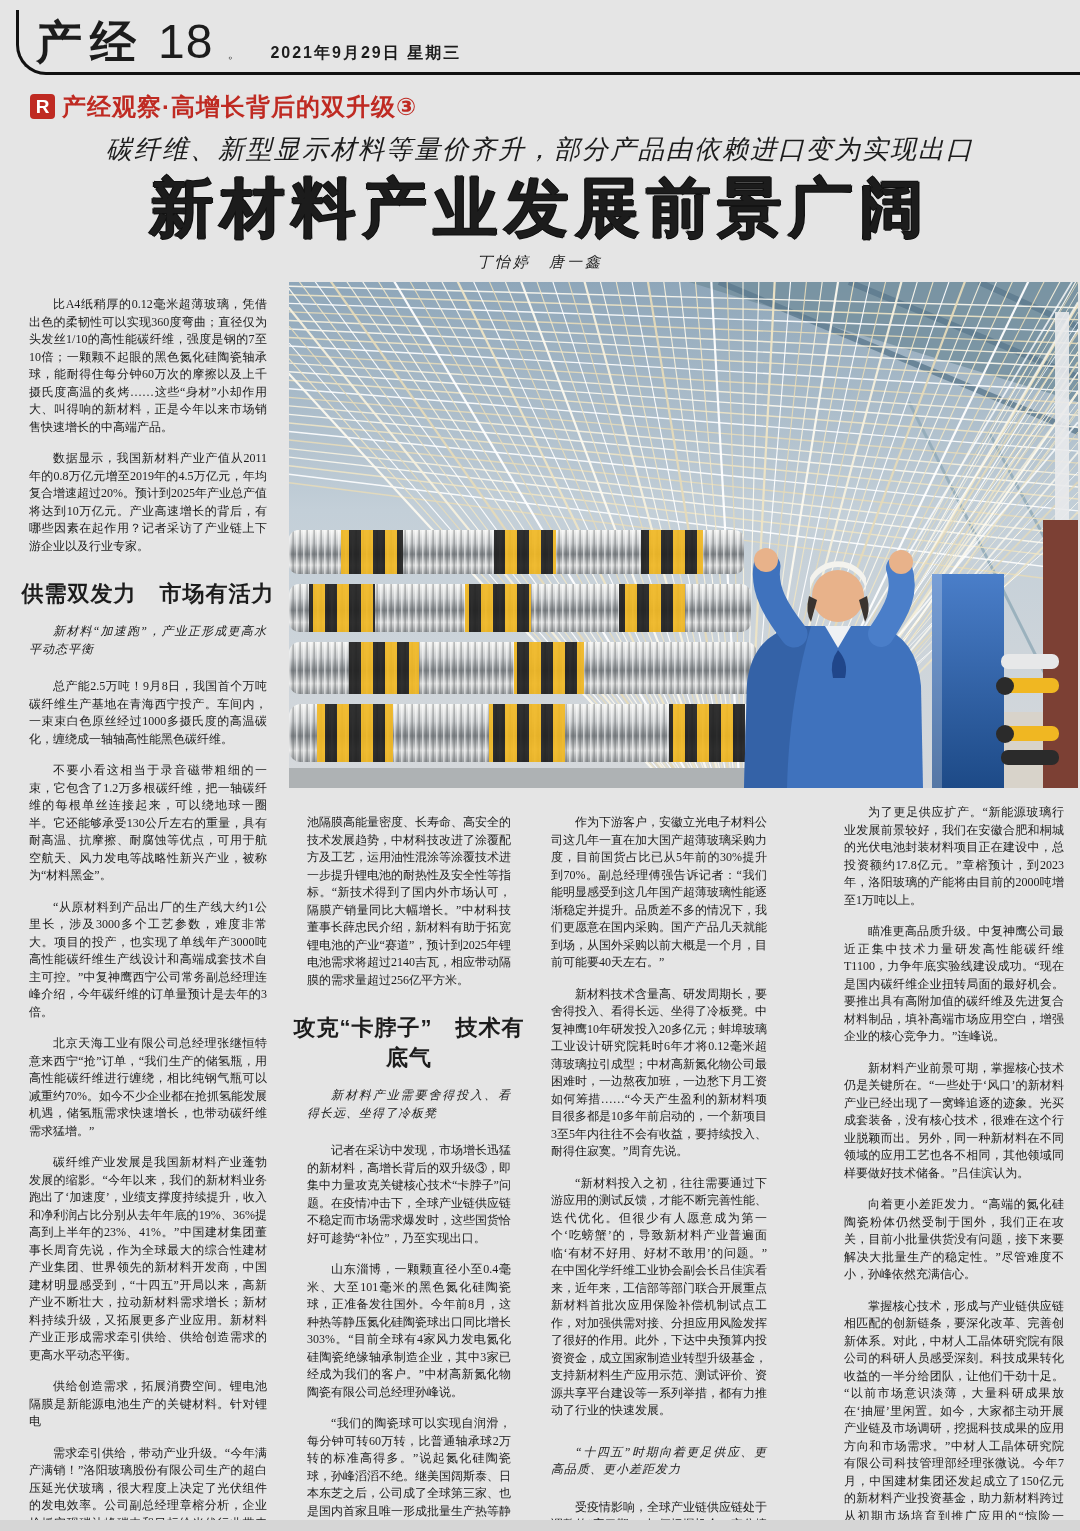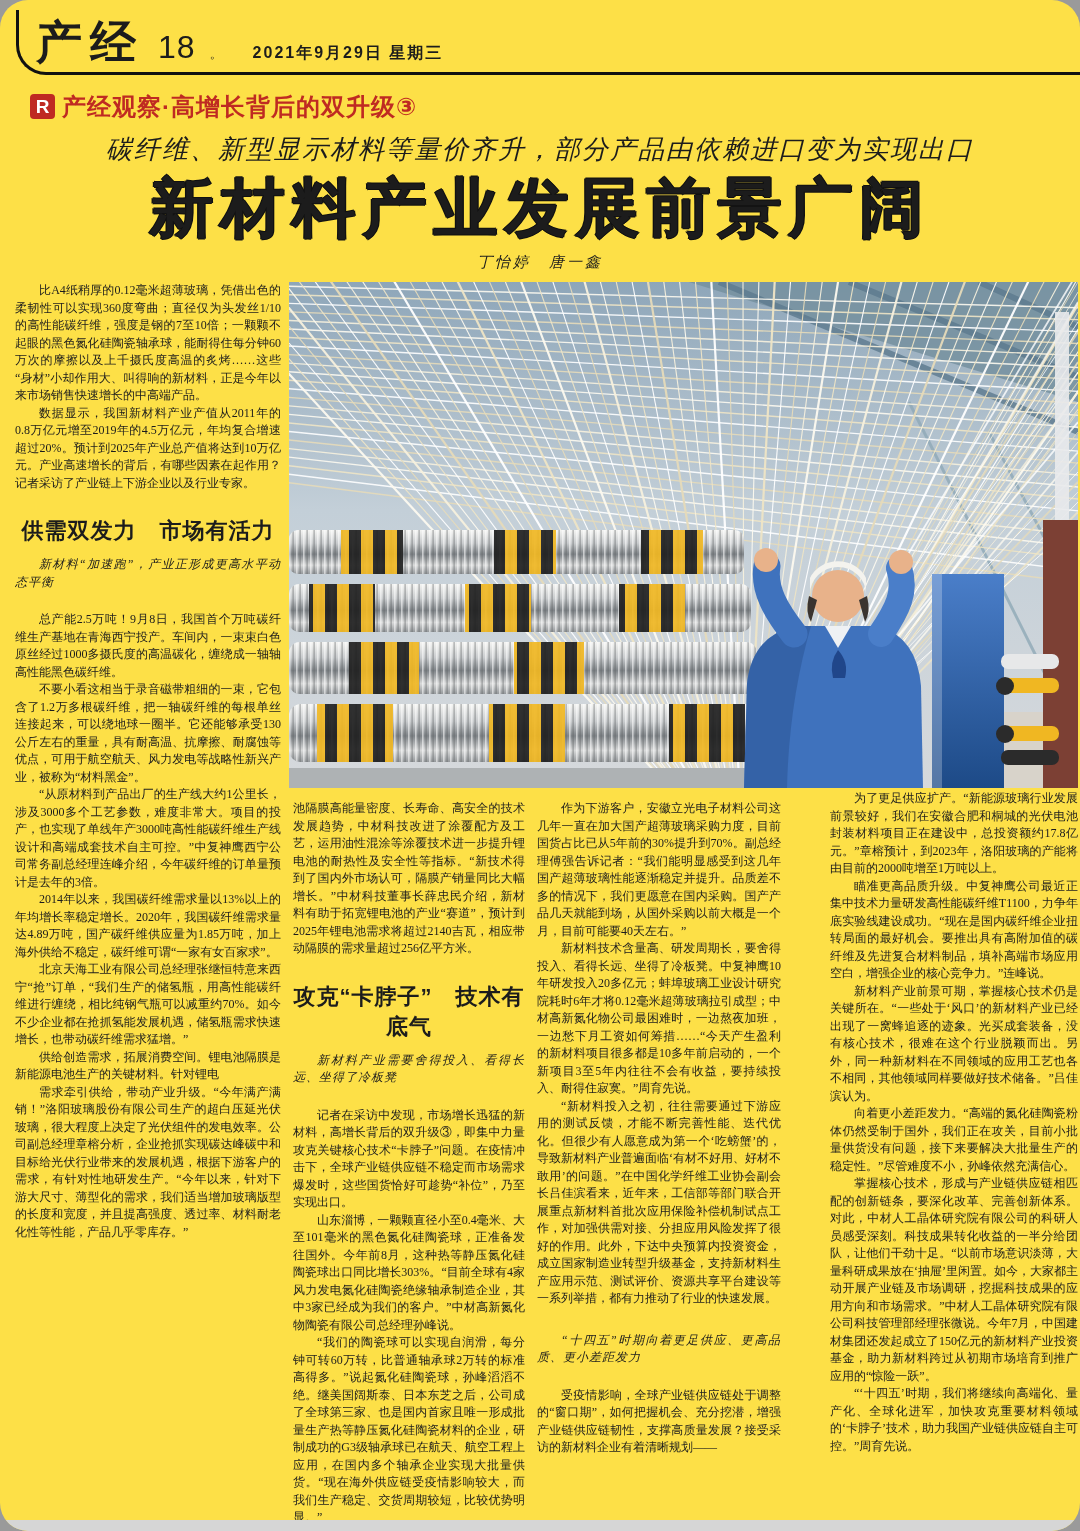--- a/index.html
+++ b/index.html
@@ -1,45 +1,45 @@
 <!DOCTYPE html>
 <html lang="zh"><head>
 <meta charset="utf-8">
 <style>
   html,body{margin:0;padding:0;background:#9a9a9a;}
-  .page{position:relative;width:1080px;height:1531px;margin:0 auto;background:#fde047;
-        overflow:hidden;color:#1c1c1c;font-family:"Liberation Serif","DejaVu Serif",serif;border-radius:28px;}
+  .page{position:relative;width:1080px;height:1531px;margin:0 auto;background:#e5e5e5;
+        overflow:hidden;color:#1c1c1c;font-family:"Liberation Serif","DejaVu Serif",serif;}
   
   .mast-bracket{position:absolute;left:16px;top:10px;right:0;height:62px;
     border-left:3px solid #111;border-bottom:3px solid #111;border-bottom-left-radius:30px;}
   .mast-row{position:absolute;left:36px;top:12px;display:flex;align-items:baseline;gap:14px;
     font-family:"Liberation Sans","DejaVu Sans",sans-serif;}
   .mast-section{font-size:46px;font-weight:700;letter-spacing:8px;}
-  .mast-num{font-size:32px;font-weight:500;letter-spacing:1px;}
+  .mast-num{font-size:48px;font-weight:500;letter-spacing:1px;}
   .mast-mark{font-size:13px;}
   .mast-date{font-size:16px;font-weight:700;letter-spacing:2px;padding-left:16px;}
   
   .kicker{position:absolute;left:30px;top:94px;display:flex;align-items:center;gap:7px;}
   .kicker-logo{width:25px;height:25px;background:#bf2a22;color:#fff;border-radius:4px;
     font:700 19px/25px "Liberation Sans",sans-serif;text-align:center;}
   .kicker-text{color:#bf2a22;font:700 24px/25px "Liberation Sans","DejaVu Sans",sans-serif;letter-spacing:1px;}
   .deck{position:absolute;left:0;right:0;top:134px;text-align:center;
     font:500 26px/32px "Liberation Serif",serif;font-style:italic;letter-spacing:2px;}
   .headline{position:absolute;left:0;right:0;top:172px;text-align:center;
     font:700 64px/72px "Liberation Sans","DejaVu Sans",sans-serif;letter-spacing:7px;
     text-shadow:1.2px 0 0 #111,-1.2px 0 0 #111,0 1.2px 0 #111,0 -1.2px 0 #111;}
   .byline{position:absolute;left:0;right:0;top:253px;text-align:center;
     font-size:15px;font-style:italic;letter-spacing:3px;}
   
   .col{position:absolute;overflow:hidden;}
   #col1{left:15px;top:282px;width:266px;height:1243px;}
   #col2{left:293px;top:800px;width:232px;height:726px;}
   #col3{left:537px;top:800px;width:244px;height:726px;}
   #col4{left:830px;top:790px;width:248px;height:736px;}
-  .col p{margin:0;font-size:12px;line-height:17.5px;text-align:justify;text-indent:2em;}
+  .col p{margin:14px;font-size:12px;line-height:17.5px;text-align:justify;text-indent:2em;}
   .col p.cont{text-indent:0;}
   .sec-block{margin:24px 0 20px;}
   .sec-title{font:700 22px/30px "Liberation Sans","DejaVu Sans",sans-serif;
     text-align:center;letter-spacing:1px;margin:0 0 10px;}
   .sec-sub{font-size:18px;line-height:29px;font-style:italic;text-align:center;margin:0;letter-spacing:1px;}
   
   .photo{position:absolute;left:289px;top:282px;width:789px;height:506px;overflow:hidden;background:#b9c6cf;}
   .photo svg{display:block;width:100%;height:100%;}
   
   .caption{margin-top:26px;font-size:13.5px;line-height:22px;font-style:italic;text-indent:0 !important;}
@@ -301,22 +301,22 @@
         <p>数据显示，我国新材料产业产值从2011年的0.8万亿元增至2019年的4.5万亿元，年均复合增速超过20%。预计到2025年产业总产值将达到10万亿元。产业高速增长的背后，有哪些因素在起作用？记者采访了产业链上下游企业以及行业专家。</p>
       </div>
     <div class="sec-block">
       <h2 class="sec-title">供需双发力　市场有活力</h2>
       <p class="sec-sub">新材料“加速跑”，产业正形成更高水平动态平衡</p>
     </div>
     <div>
         <p>总产能2.5万吨！9月8日，我国首个万吨碳纤维生产基地在青海西宁投产。车间内，一束束白色原丝经过1000多摄氏度的高温碳化，缠绕成一轴轴高性能黑色碳纤维。</p>
         <p>不要小看这相当于录音磁带粗细的一束，它包含了1.2万多根碳纤维，把一轴碳纤维的每根单丝连接起来，可以绕地球一圈半。它还能够承受130公斤左右的重量，具有耐高温、抗摩擦、耐腐蚀等优点，可用于航空航天、风力发电等战略性新兴产业，被称为“材料黑金”。</p>
         <p>“从原材料到产品出厂的生产线大约1公里长，涉及3000多个工艺参数，难度非常大。项目的投产，也实现了单线年产3000吨高性能碳纤维生产线设计和高端成套技术自主可控。”中复神鹰西宁公司常务副总经理连峰介绍，今年碳纤维的订单量预计是去年的3倍。</p>
-        <p>2014年以来，我国碳纤维需求量以13%以上的年均增长率稳定增长。2020年，我国碳纤维需求量达4.89万吨，国产碳纤维供应量为1.85万吨，加上海外供给不稳定，碳纤维可谓“一家有女百家求”。</p>
         <p>北京天海工业有限公司总经理张继恒特意来西宁“抢”订单，“我们生产的储氢瓶，用高性能碳纤维进行缠绕，相比纯钢气瓶可以减重约70%。如今不少企业都在抢抓氢能发展机遇，储氢瓶需求快速增长，也带动碳纤维需求猛增。”</p>
+        <p>碳纤维产业发展是我国新材料产业蓬勃发展的缩影。“今年以来，我们的新材料业务跑出了‘加速度’，业绩支撑度持续提升，收入和净利润占比分别从去年年底的19%、36%提高到上半年的23%、41%。”中国建材集团董事长周育先说，作为全球最大的综合性建材产业集团、世界领先的新材料开发商，中国建材明显感受到，“十四五”开局以来，高新产业不断壮大，拉动新材料需求增长；新材料持续升级，又拓展更多产业应用。新材料产业正形成需求牵引供给、供给创造需求的更高水平动态平衡。</p>
         <p>供给创造需求，拓展消费空间。锂电池隔膜是新能源电池生产的关键材料。针对锂电</p>
         <p>需求牵引供给，带动产业升级。“今年满产满销！”洛阳玻璃股份有限公司生产的超白压延光伏玻璃，很大程度上决定了光伏组件的发电效率。公司副总经理章榕分析，企业抢抓实现碳达峰碳中和目标给光伏行业带来的发展机遇，根据下游客户的需求，有针对性地研发生产。“今年以来，针对下游大尺寸、薄型化的需求，我们适当增加玻璃版型的长度和宽度，并且提高强度、透过率、材料耐老化性等性能，产品几乎零库存。”</p>
       </div>
   </div>
 
   <div class="col" id="col2">
     <p class="cont">池隔膜高能量密度、长寿命、高安全的技术发展趋势，中材科技改进了涂覆配方及工艺，运用油性混涂等涂覆技术进一步提升锂电池的耐热性及安全性等指标。“新技术得到了国内外市场认可，隔膜产销量同比大幅增长。”中材科技董事长薛忠民介绍，新材料有助于拓宽锂电池的产业“赛道”，预计到2025年锂电池需求将超过2140吉瓦，相应带动隔膜的需求量超过256亿平方米。</p>
     <div class="sec-block">
       <h2 class="sec-title">攻克“卡脖子”　技术有底气</h2>
       <p class="sec-sub">新材料产业需要舍得投入、看得长远、坐得了冷板凳</p>

